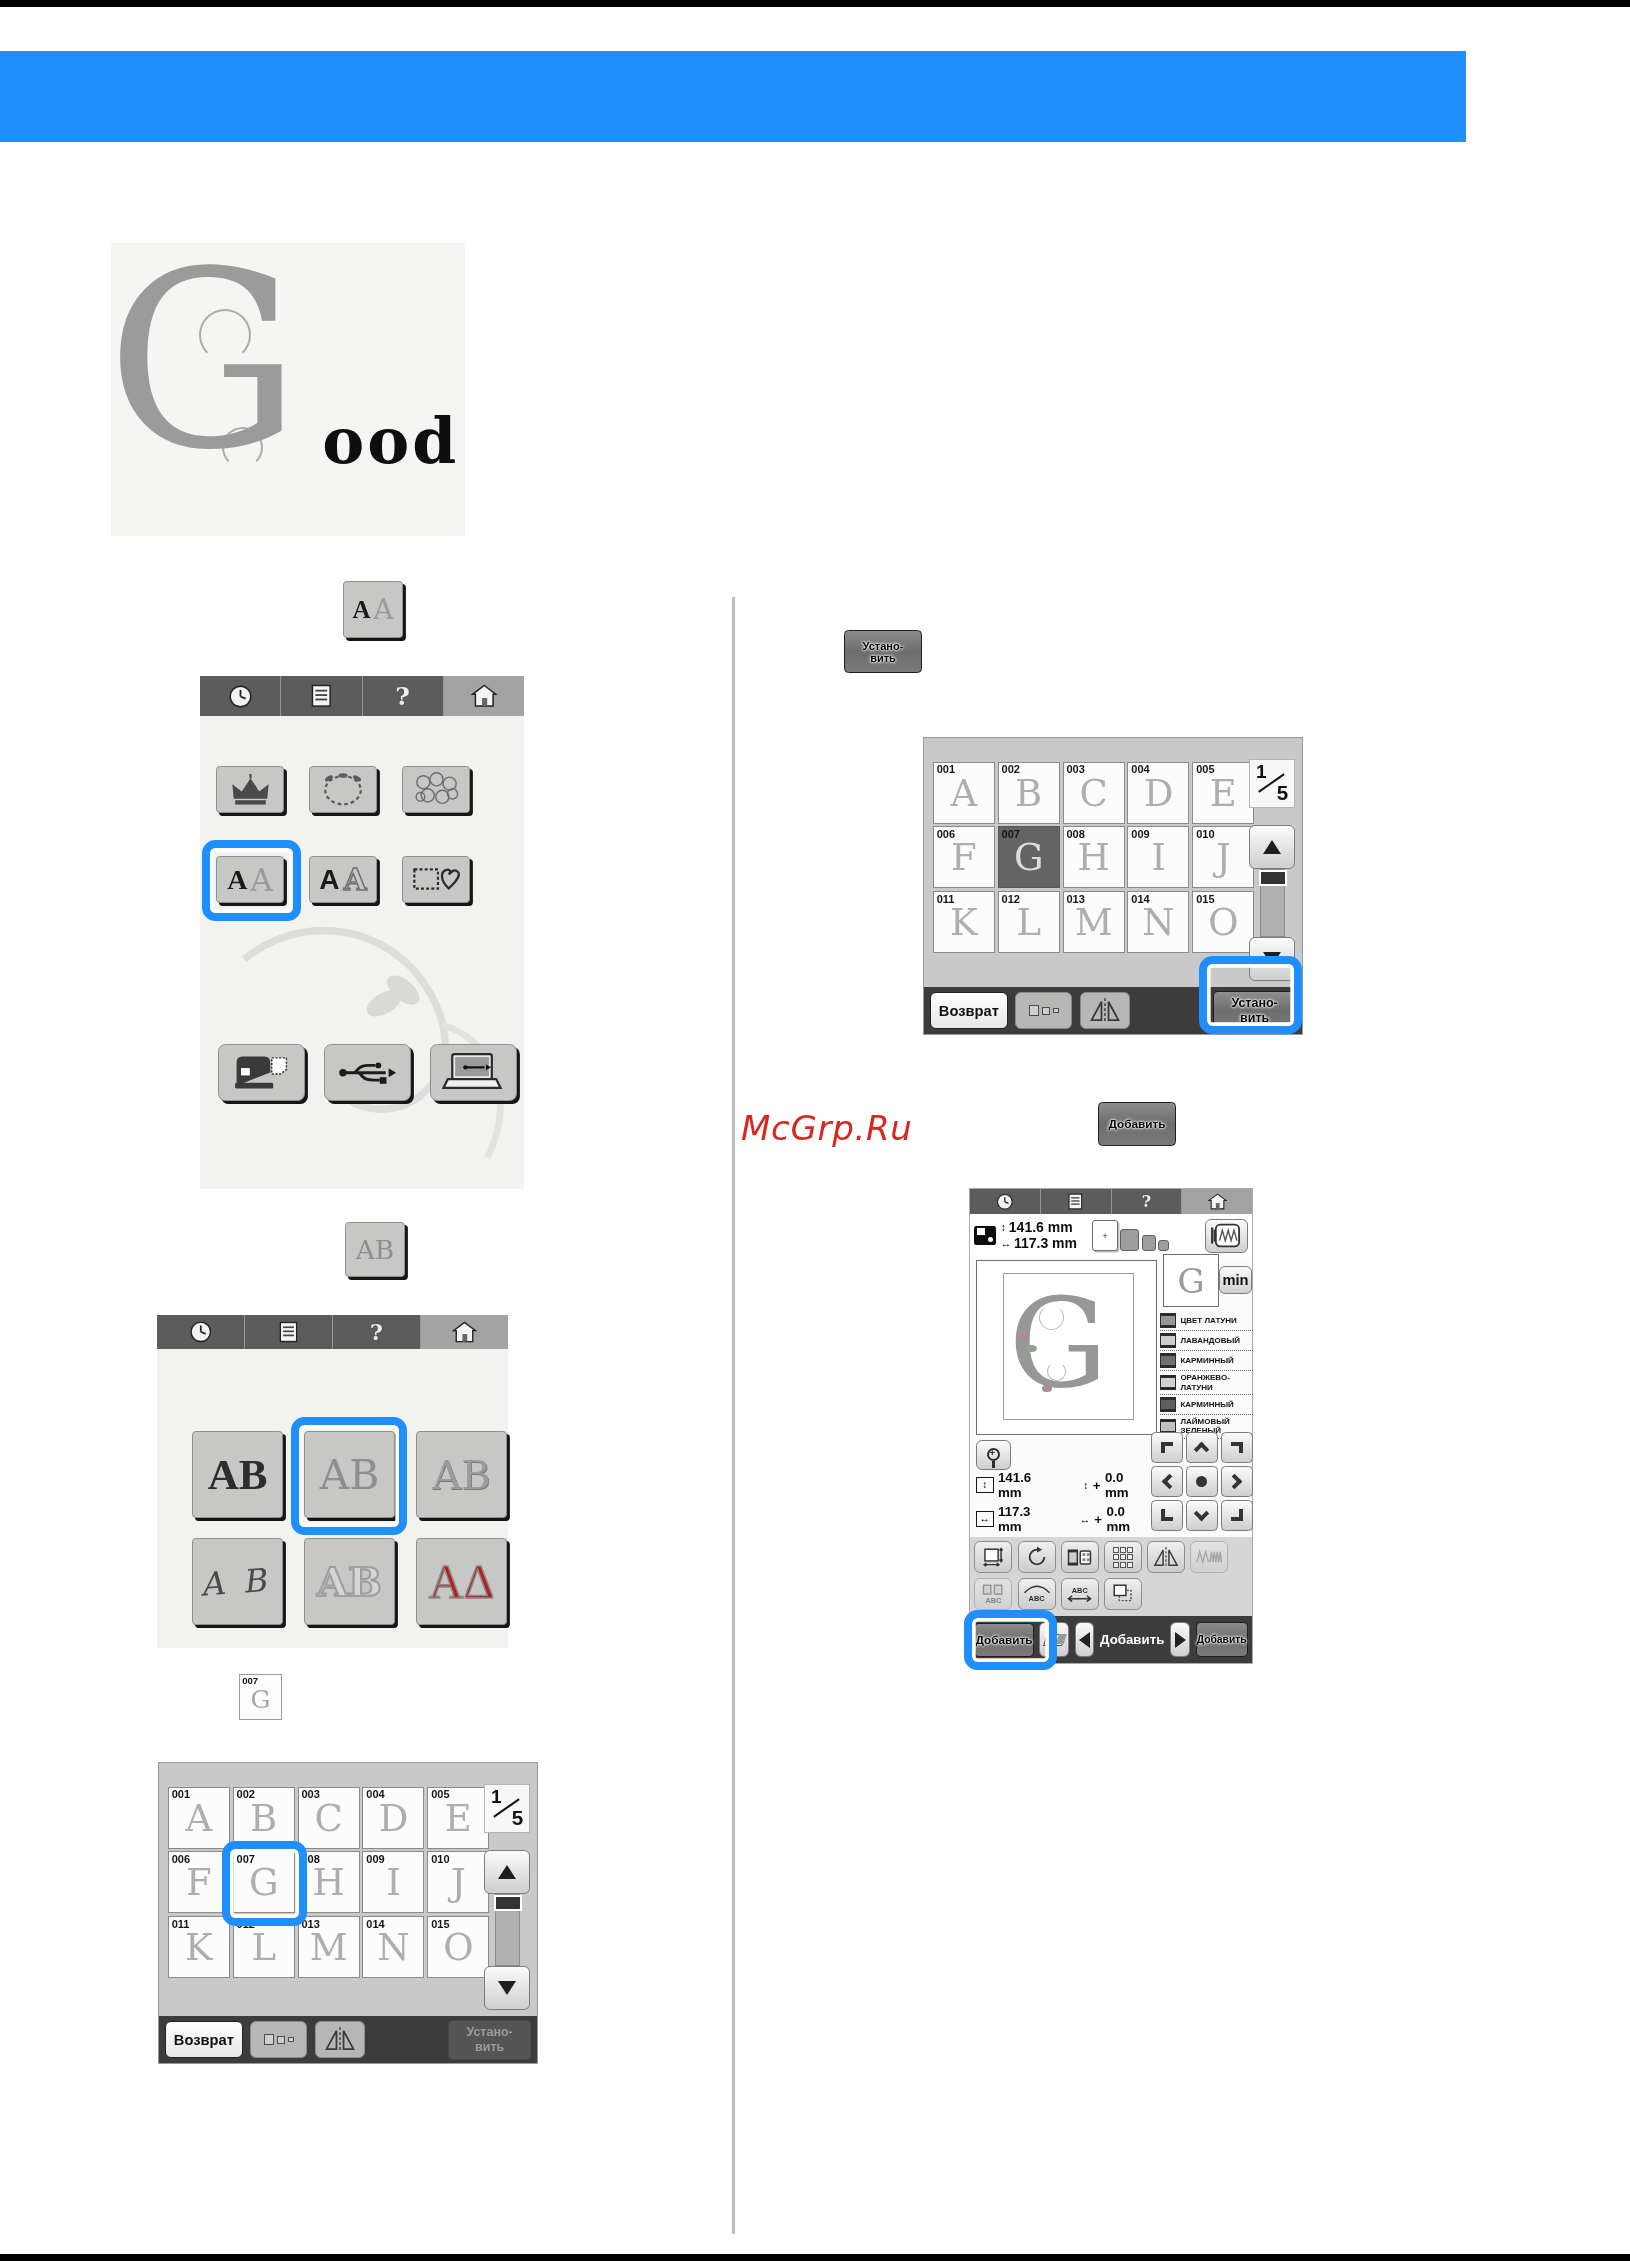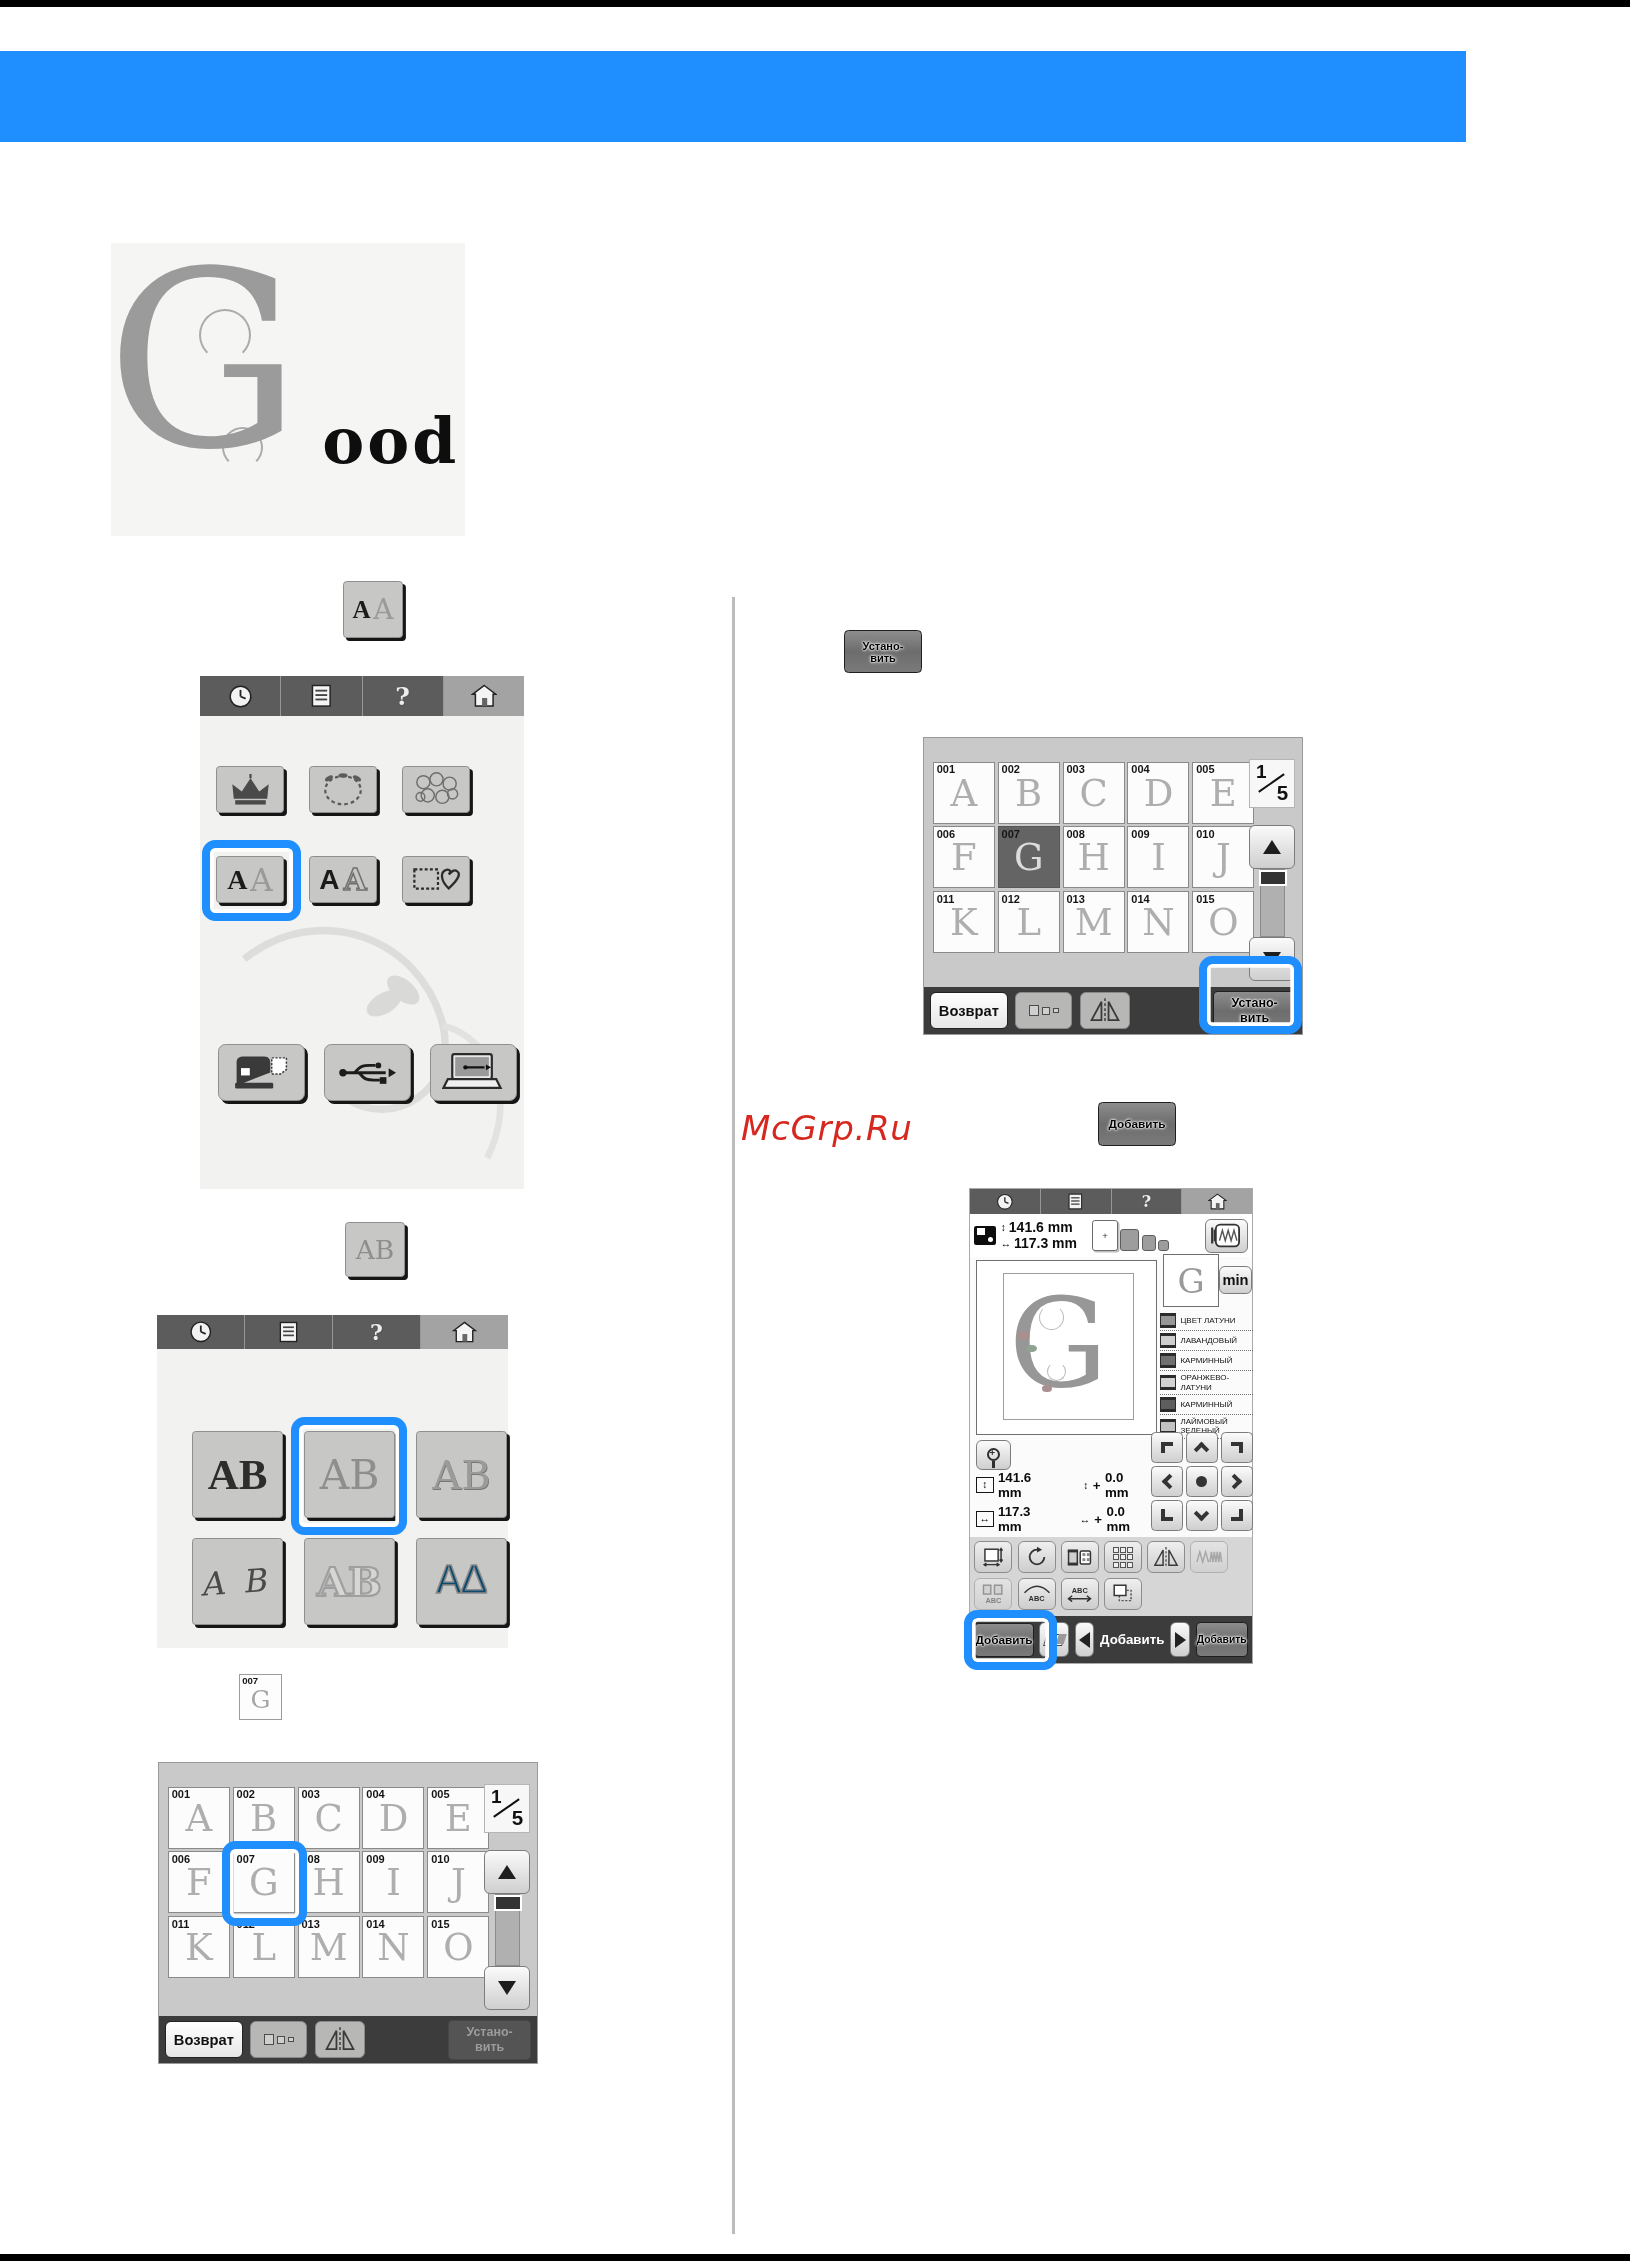--- a/index.html
+++ b/index.html
@@ -40,21 +40,21 @@
   .aa-light{font-family:"DejaVu Serif",serif;font-size:31px;color:#9a9a9a;margin-left:2.9px}
   .aa-outline{font-family:"DejaVu Serif",serif;font-weight:bold;font-size:29.5px;color:#c7c7c6;-webkit-text-stroke:1.5px #6f6f6f;margin-left:4.4px}
 
   
   .fbtn{width:91px;height:87px}
   .fs-serif{font-family:"Liberation Serif",serif;font-weight:bold;font-size:43px;color:#2d2d2d}
   .fs-floral{font-family:"DejaVu Serif",serif;font-size:41px;color:#8e8e8e}
   .fs-ornate{font-family:"DejaVu Serif",serif;font-size:40px;color:#9b9b9b;text-shadow:0.7px 0.7px 0 #777}
   .fs-script{font-family:"DejaVu Serif",serif;font-style:italic;font-size:32px;color:#4a4a4a;transform:rotate(-4deg);letter-spacing:4.4px}
   .fs-outline{font-family:"DejaVu Serif",serif;font-weight:bold;font-size:40px;color:#d6d6d5;-webkit-text-stroke:2.2px #9f9f9f}
-  .fs-greek{font-family:Liberation Mono, monospace;font-size:42px;color:#0c4a6e;-webkit-text-stroke:1.5px #8a8a8a}
+  .fs-greek{font-family:Liberation Serif, serif;font-size:48px;color:#b91c1c;-webkit-text-stroke:1.5px #8a8a8a}
 
   
   .gridscr{background:#c9c9c9;border:0.7px solid #9a9a9a}
   .tilegrid{position:absolute;left:8.8px;top:23.6px;display:grid;grid-template-columns:repeat(5,62px);grid-auto-rows:62px;gap:2.9px}
   .tile{background:#fcfcfc;border:1.5px solid #8a8a8a;position:relative}
   .tile .tnum{position:absolute;top:0.7px;left:2.9px;font-size:11px;font-weight:bold;color:#141414}
   .tile .tglyph{display:block;text-align:center;font-family:"DejaVu Serif",serif;font-size:37px;line-height:62px;color:#aeaeae}
   .tile.selected{background:#646464;border-color:#585858}
   .tile.selected .tglyph{color:#dcdcdc}
   .rail{position:absolute;right:5.9px;top:20.6px;width:47px}
@@ -101,21 +101,21 @@
   .pv-inner{position:absolute;left:26.5px;top:11.8px;width:131px;height:147px;border:0.7px solid #9d9d9d}
   .pv-g{position:absolute;left:4.4px;top:-11.8px;font-family:"DejaVu Serif",serif;font-size:124px;line-height:162px;color:#979797}
   .pv-swirl{position:absolute;border:1.5px solid #b9b9b9;border-radius:50%;border-top-color:transparent}
   .pv-dot{position:absolute;border-radius:50%}
   .thumbbox{position:absolute;left:193px;top:65px;width:56px;height:53px;background:#fff;border:1.5px solid #6f6f6f;display:flex;align-items:center;justify-content:center}
   .thumbbox span{font-family:"DejaVu Serif",serif;font-size:34px;color:#9a9a9a}
   .minbtn{position:absolute;left:249px;top:77px;width:33px;height:28px;font-size:14.7px;font-weight:bold;color:#111}
   .colorlist{position:absolute;left:190px;top:122px;width:93px}
   .crow{display:flex;align-items:center;gap:4.4px;border-bottom:0.7px dotted #6f6f6f;padding:2.2px 0;min-height:19px}
   .spool{width:16px;height:14.7px;border-left:1.5px solid #2b2b2b;border-right:1.5px solid #2b2b2b;border-top:3.7px solid #2b2b2b;border-bottom:3.7px solid #2b2b2b;background:#bbb;flex:0 0 auto}
-  .cname{font-size:8px;font-weight:normal;color:#101010;white-space:pre-line;line-height:1.15}
+  .cname{font-size:8px;font-weight:bold;color:#101010;white-space:pre-line;line-height:1.15}
   .magbtn{position:absolute;left:5.9px;top:251px;width:35px;height:29.5px}
   .magicon{width:13.3px;height:13.3px;border:2.2px solid #2e2e2e;border-radius:50%;position:relative}
   .magicon::before{content:"+";position:absolute;left:0.7px;top:-2.9px;font-size:9.6px;font-weight:bold;color:#2e2e2e}
   .magicon::after{content:"";position:absolute;left:3.7px;top:11px;width:2.9px;height:7.4px;background:#2e2e2e}
   .metrics{position:absolute;left:5.9px;top:281px;width:173px}
   .mrow{display:flex;align-items:center;gap:4.4px;font-weight:bold;font-size:13.3px;color:#0c0c0c;margin-bottom:4.4px}
   .mbox{width:17.7px;height:16px;border:1.5px solid #161616;font-size:10.3px;text-align:center;line-height:13.3px;flex:0 0 auto}
   .roticon{width:13.3px;height:13.3px;border:2.2px solid #161616;border-radius:50%;border-top-color:transparent;transform:rotate(40deg);flex:0 0 auto}
   .pad{position:absolute;left:181px;top:243px;display:grid;grid-template-columns:repeat(3,32px);grid-auto-rows:31px;gap:2.9px}
   .padbtn{border-radius:4.4px}

